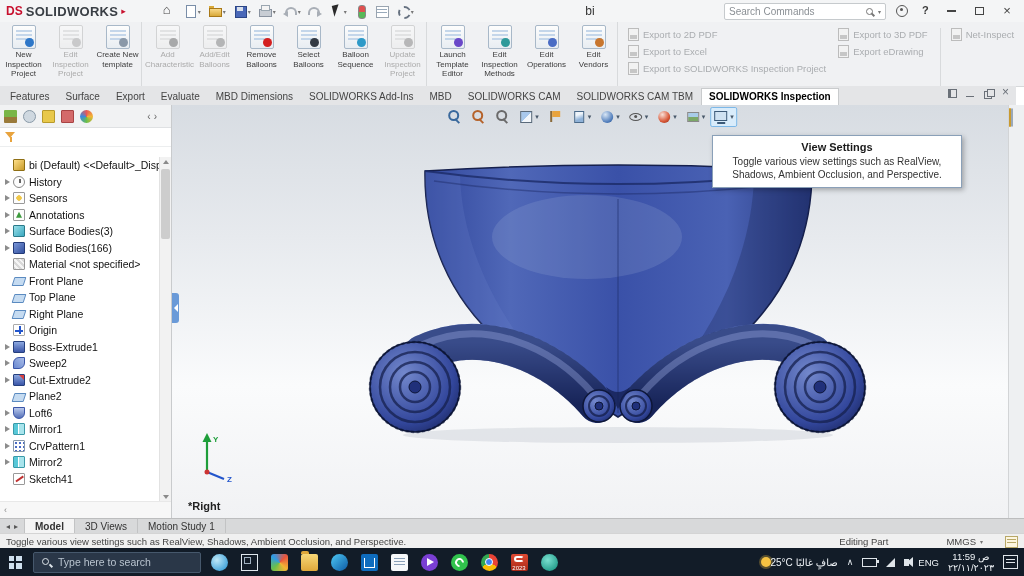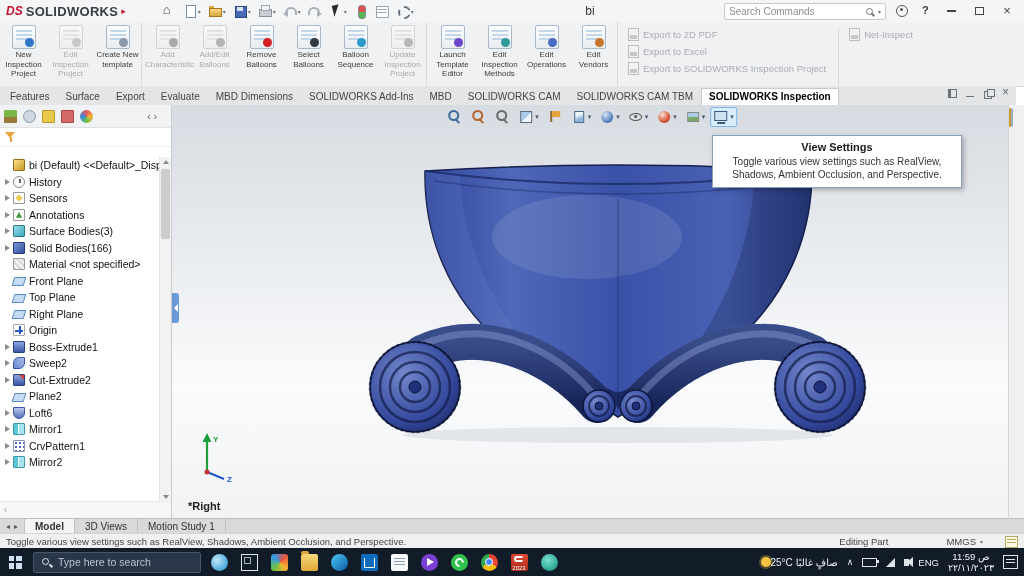--- a/index.html
+++ b/index.html
@@ -2,21 +2,21 @@
 <html><head>
 <meta charset="utf-8">
 <style>
   html,body{margin:0;padding:0;}
   body{width:1024px;height:576px;overflow:hidden;font-family:"Liberation Sans",sans-serif;background:#fff;position:relative;}
   .app{position:absolute;inset:0;}
 
   
   .titlebar{position:absolute;left:0;top:0;right:0;height:22px;background:#f4f5f6;border-bottom:1px solid #dcdee0;display:flex;align-items:center;}
   .brand{display:flex;align-items:center;gap:3px;padding:0 6px;}
-  .brand-mark{color:#c8102e;font-weight:bold;font-style:italic;font-size:12px;}
+  .brand-mark{color:#c8102e;font-weight:bold;font-size:12px;}
   .brand-name{color:#3a3f45;font-weight:bold;font-size:13px;letter-spacing:.3px;}
   .brand-caret{color:#c8102e;font-size:9px;}
   .qat{display:flex;align-items:center;gap:3px;margin-left:28px;}
   .qbtn{display:inline-flex;align-items:center;height:18px;padding:0 2px;}
   .qcaret::after{content:"▾";font-size:6px;color:#777;margin-left:1px;}
   .qi{display:inline-block;position:relative;width:14px;height:14px;}
   .q-home::before{content:"⌂";position:absolute;left:1px;top:-2px;font-size:13px;color:#444;}
   .q-new::before{content:"";position:absolute;left:3px;top:1px;width:8px;height:11px;background:#fff;border:1px solid #7a8ea8;}
   .q-open::before{content:"";position:absolute;left:1px;top:4px;width:11px;height:7px;background:linear-gradient(#f8d888,#d8a838);border:1px solid #a87818;}
   .q-open::after{content:"";position:absolute;left:1px;top:2px;width:5px;height:2px;background:#d8a838;}
@@ -385,20 +385,32 @@
           <div class="rexp disabled">
             <span class="xicon"></span>
             <span>Export to Excel</span>
           </div>
 
           <div class="rexp disabled">
             <span class="xicon"></span>
             <span>Export to SOLIDWORKS Inspection Project</span>
           </div>
         </div>
+      <div class="rexp-col">
+
+          <div class="rexp disabled">
+            <span class="xicon"></span>
+            <span>Export to 3D PDF</span>
+          </div>
+
+          <div class="rexp disabled">
+            <span class="xicon"></span>
+            <span>Export eDrawing</span>
+          </div>
+        </div>
       <div class="rexp-col sep">
 
           <div class="rexp disabled">
             <span class="xicon"></span>
             <span>Net-Inspect</span>
           </div>
         </div>
     </div>
   </section>
 
@@ -583,20 +595,25 @@
           <span class="ti ti-pattern"></span>
           <span class="tlabel">CrvPattern1</span>
         </div>
 
         <div class="trow arrow">
           <span class="tarrow"></span>
           <span class="ti ti-mirror"></span>
           <span class="tlabel">Mirror2</span>
         </div>
 
+        <div class="trow">
+          <span class="tarrow"></span>
+          <span class="ti ti-sketch"></span>
+          <span class="tlabel">Sketch41</span>
+        </div>
       </div>
     <div class="lp-vscroll">
       <span class="sarrow-up"></span>
       <span class="sthumb"></span>
       <span class="sarrow-down"></span>
     </div>
     <div class="lp-bottom">
       <span>‹</span>
     </div>
   </aside>

